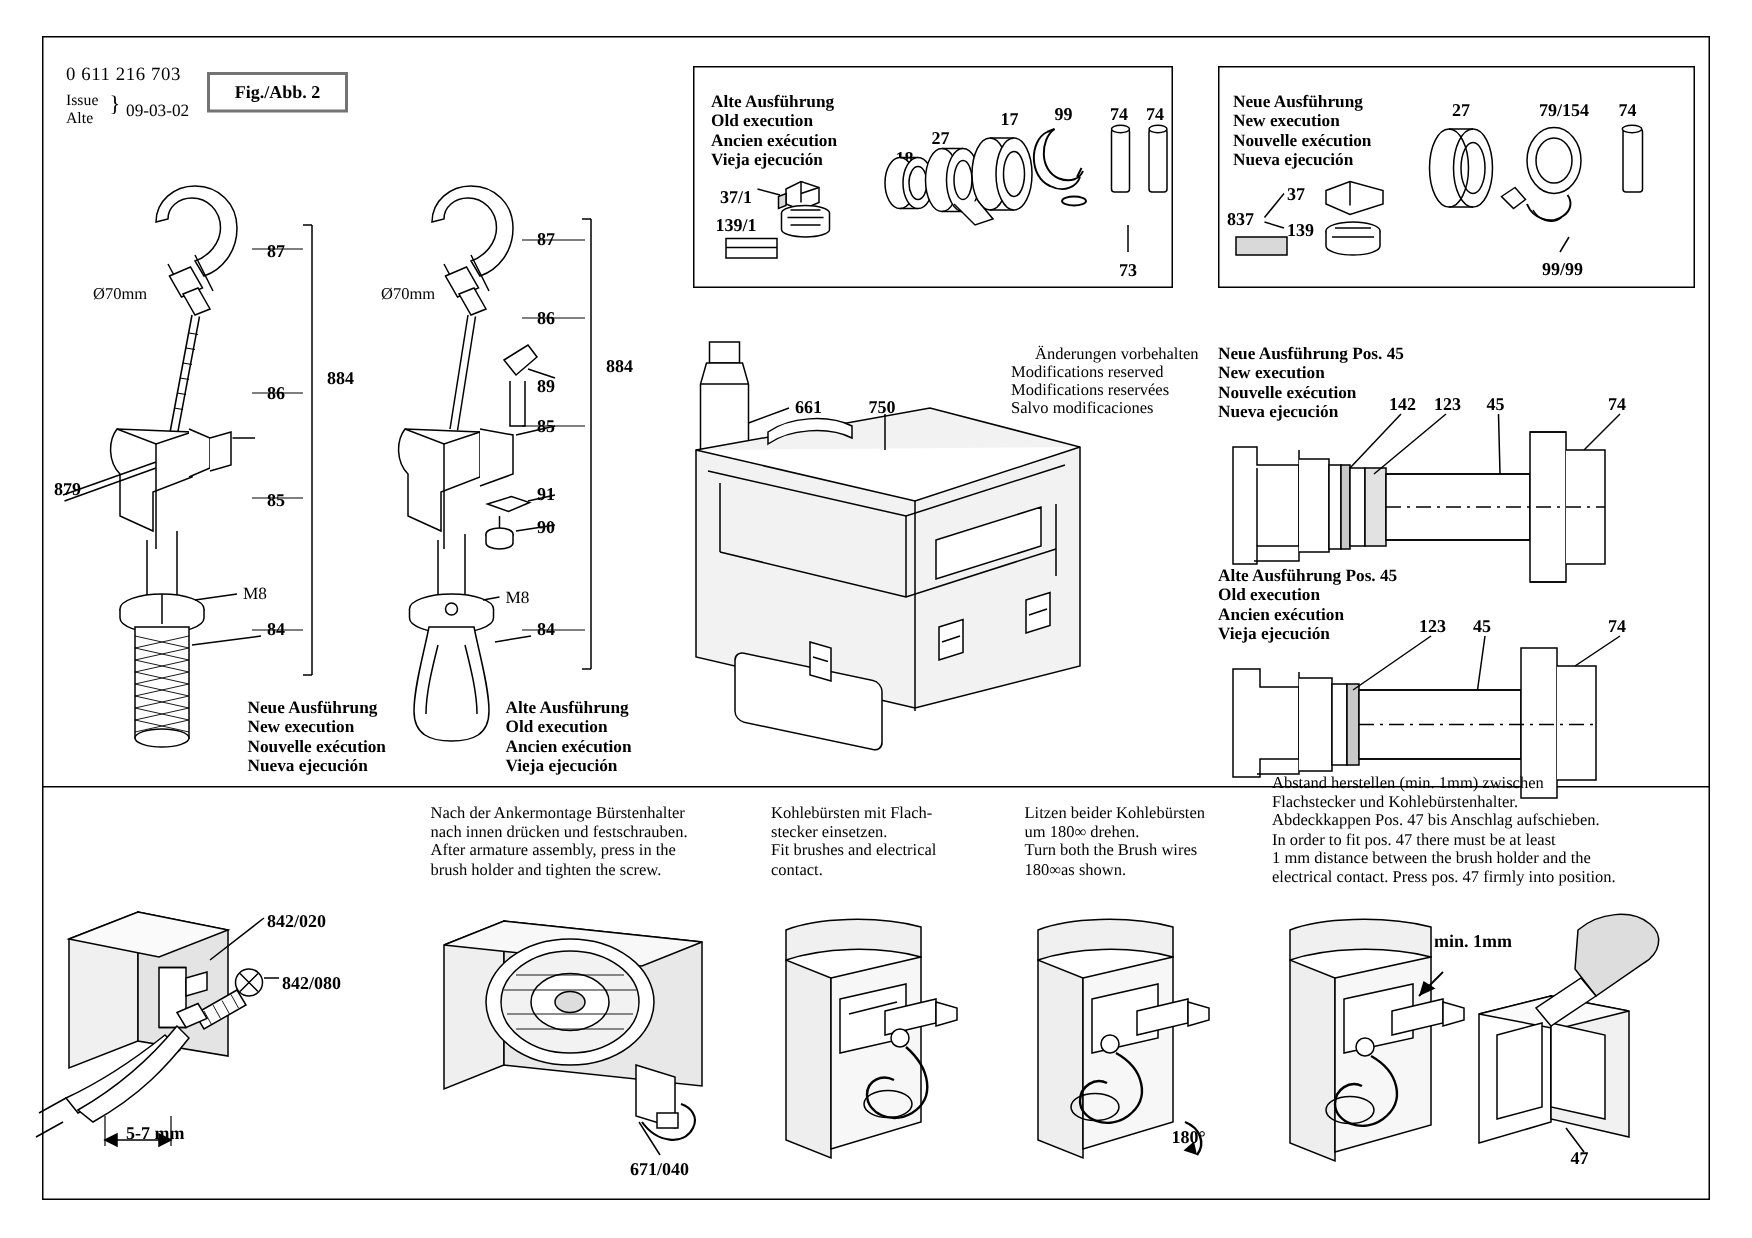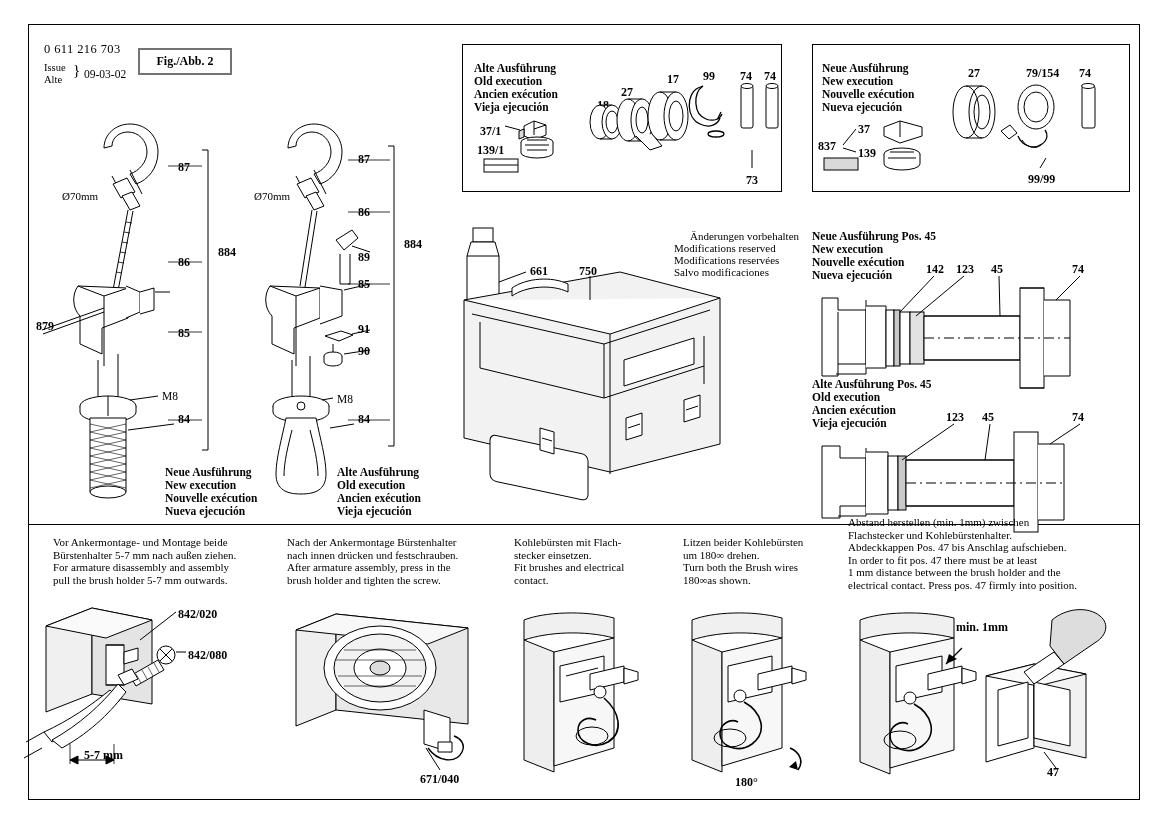--- a/index.html
+++ b/index.html
@@ -382,24 +382,20 @@
       <path d="M906 460 l108 0 M906 506 l108 0"></path>
       <rect x="1014" y="432" width="24" height="100" fill="#fff"></rect>
       <path d="M1038 444 l26 0 l0 76 l-26 0" fill="#fff"></path>
       <line x1="906" y1="483" x2="1064" y2="483" stroke-dasharray="10 4 2 4"></line>
       <line x1="954" y1="424" x2="902" y2="460"></line>
       <line x1="990" y1="424" x2="985" y2="460"></line>
       <line x1="1080" y1="424" x2="1050" y2="444"></line>
     </g>
   </svg>
 
-  <div class="txt cap" style="left:53px; top:536px; width:218px;">Vor Ankermontage- und Montage beide
-Bürstenhalter 5-7 mm nach außen ziehen.
-For armature disassembly and assembly
-pull the brush holder 5-7 mm outwards.</div>
   <div class="txt cap" style="left:287px; top:536px; width:216px;">Nach der Ankermontage Bürstenhalter
 nach innen drücken und festschrauben.
 After armature assembly, press in the
 brush holder and tighten the screw.</div>
   <div class="txt cap" style="left:514px; top:536px; width:160px;">Kohlebürsten mit Flach-
 stecker einsetzen.
 Fit brushes and electrical
 contact.</div>
   <div class="txt cap" style="left:683px; top:536px; width:160px;">Litzen beider Kohlebürsten
 um 180∞ drehen.
@@ -409,21 +405,21 @@
 Flachstecker und Kohlebürstenhalter.
 Abdeckkappen Pos. 47 bis Anschlag aufschieben.
 In order to fit pos. 47 there must be at least
 1 mm distance between the brush holder and the
 electrical contact. Press pos. 47 firmly into position.</div>
 
   <div class="txt num" style="left:178px; top:607px;">842/020</div>
   <div class="txt num" style="left:188px; top:648px;">842/080</div>
   <div class="txt num" style="left:84px; top:748px;">5-7 mm</div>
   <div class="txt num" style="left:420px; top:772px;">671/040</div>
-  <div class="txt num" style="left:735px; top:751px;margin-top:24px;">180°</div>
+  <div class="txt num" style="left:781px; top:751px;">180°</div>
   <div class="txt num" style="left:956px; top:620px;">min. 1mm</div>
   <div class="txt num" style="left:1047px; top:765px;">47</div>
 
   <svg width="1168" height="825">
 
     <g stroke="#000" fill="none" stroke-width="1">
       <path d="M46 626 l46 -18 l0 86 l-46 18 z" fill="#f0f0f0"></path>
       <path d="M92 608 l60 12 l0 84 l-60 -10 z" fill="#e4e4e4"></path>
       <path d="M46 626 l46 -18 l60 12 l-46 18 z" fill="#fafafa"></path>
       <rect x="106" y="645" width="18" height="40" fill="#fff"></rect>

